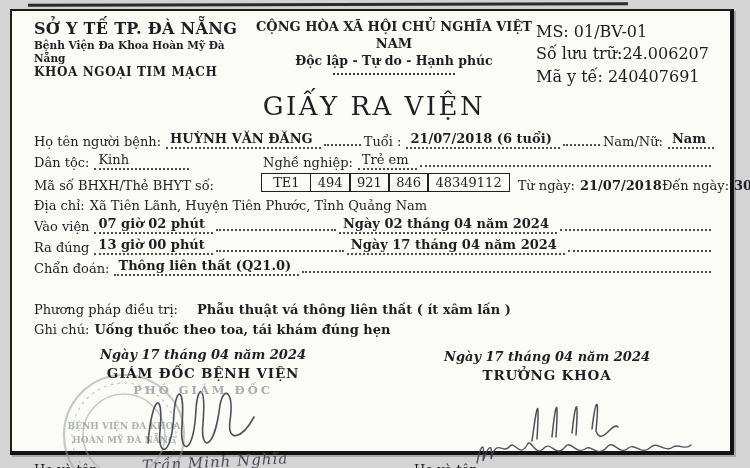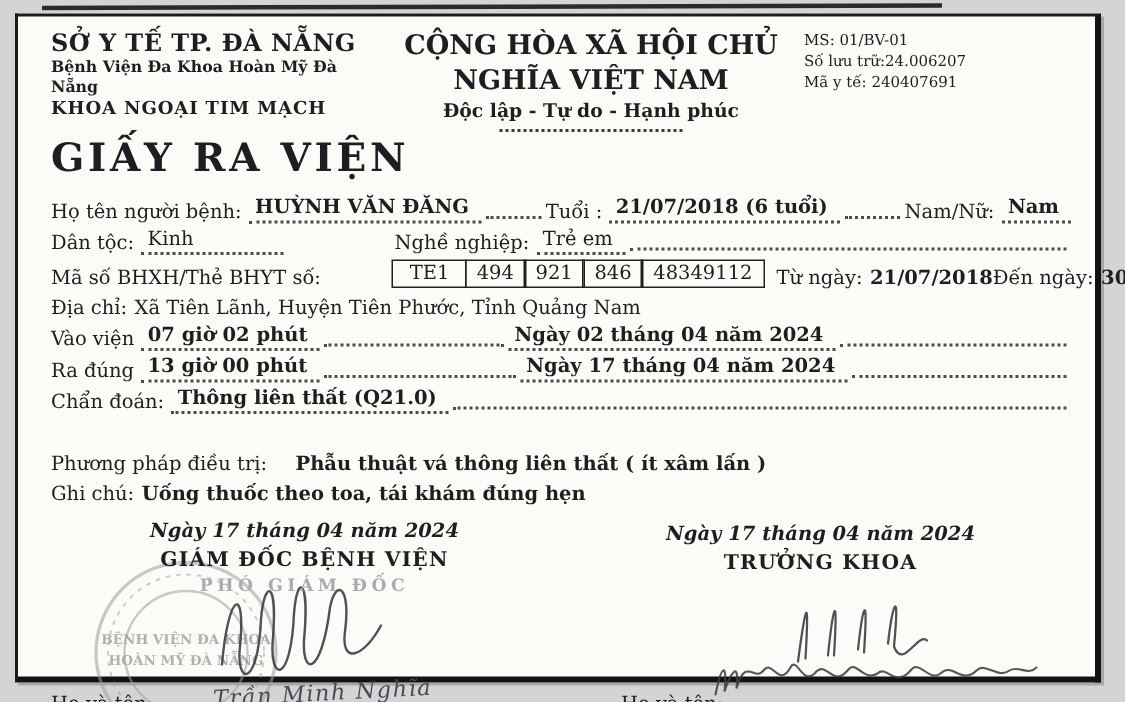--- a/index.html
+++ b/index.html
@@ -18,26 +18,26 @@
     box-shadow:2px 2px 0 #a8a8a8;
   }
   .content{position:relative;height:100%;padding:8px 16px 0 22px;box-sizing:border-box;font-size:13px;}
   
   .hdr{display:flex;min-height:52px;}
   .h-left{width:218px;line-height:1.25;}
   .h-left .l1{font-weight:bold;font-size:16px;letter-spacing:.3px;}
   .h-left .l2{font-weight:bold;font-size:10.5px;}
   .h-left .l3{font-weight:bold;font-size:12px;letter-spacing:.6px;}
   .h-center{flex:1;text-align:center;line-height:1.3;}
-  .h-center .l1{font-weight:bold;font-size:18px;}
+  .h-center .l1{font-weight:bold;font-size:13px;}
   .h-center .l2{font-weight:bold;font-size:12.5px;}
   .h-center .dash{width:122px;margin:3px auto 0;border-bottom:2px dotted #3c3c3c;height:1px;}
-  .h-right{width:178px;font-size:10px;line-height:1.4;padding-top:2px;}
-  
-  .title{text-align:left;font-weight:bold;font-size:26px;letter-spacing:2.5px;margin:3px 0 7px;}
+  .h-right{width:178px;font-size:16px;line-height:1.4;padding-top:2px;}
+  
+  .title{text-align:center;font-weight:normal;font-size:26px;letter-spacing:2.5px;margin:3px 0 7px;}
   
   .row{display:flex;align-items:flex-end;height:21px;white-space:nowrap;}
   .lbl{padding-right:5px;text-align:right;}
   .val{font-weight:bold;}
   .dotu{border-bottom:2px dotted #4c4c4c;padding:0 8px 1px 4px;}
   .fill{flex:1;border-bottom:2px dotted #4c4c4c;margin:0 3px 3px 3px;min-width:8px;}
   .sp{display:inline-block;width:14px;}
   
   .boxes{display:inline-flex;margin:0 8px 1px 10px;padding-left:34px;}
   .bx{border:1.6px solid #202020;padding:0 7px;margin-left:-1.6px;font-size:13px;line-height:17px;text-align:center;}

